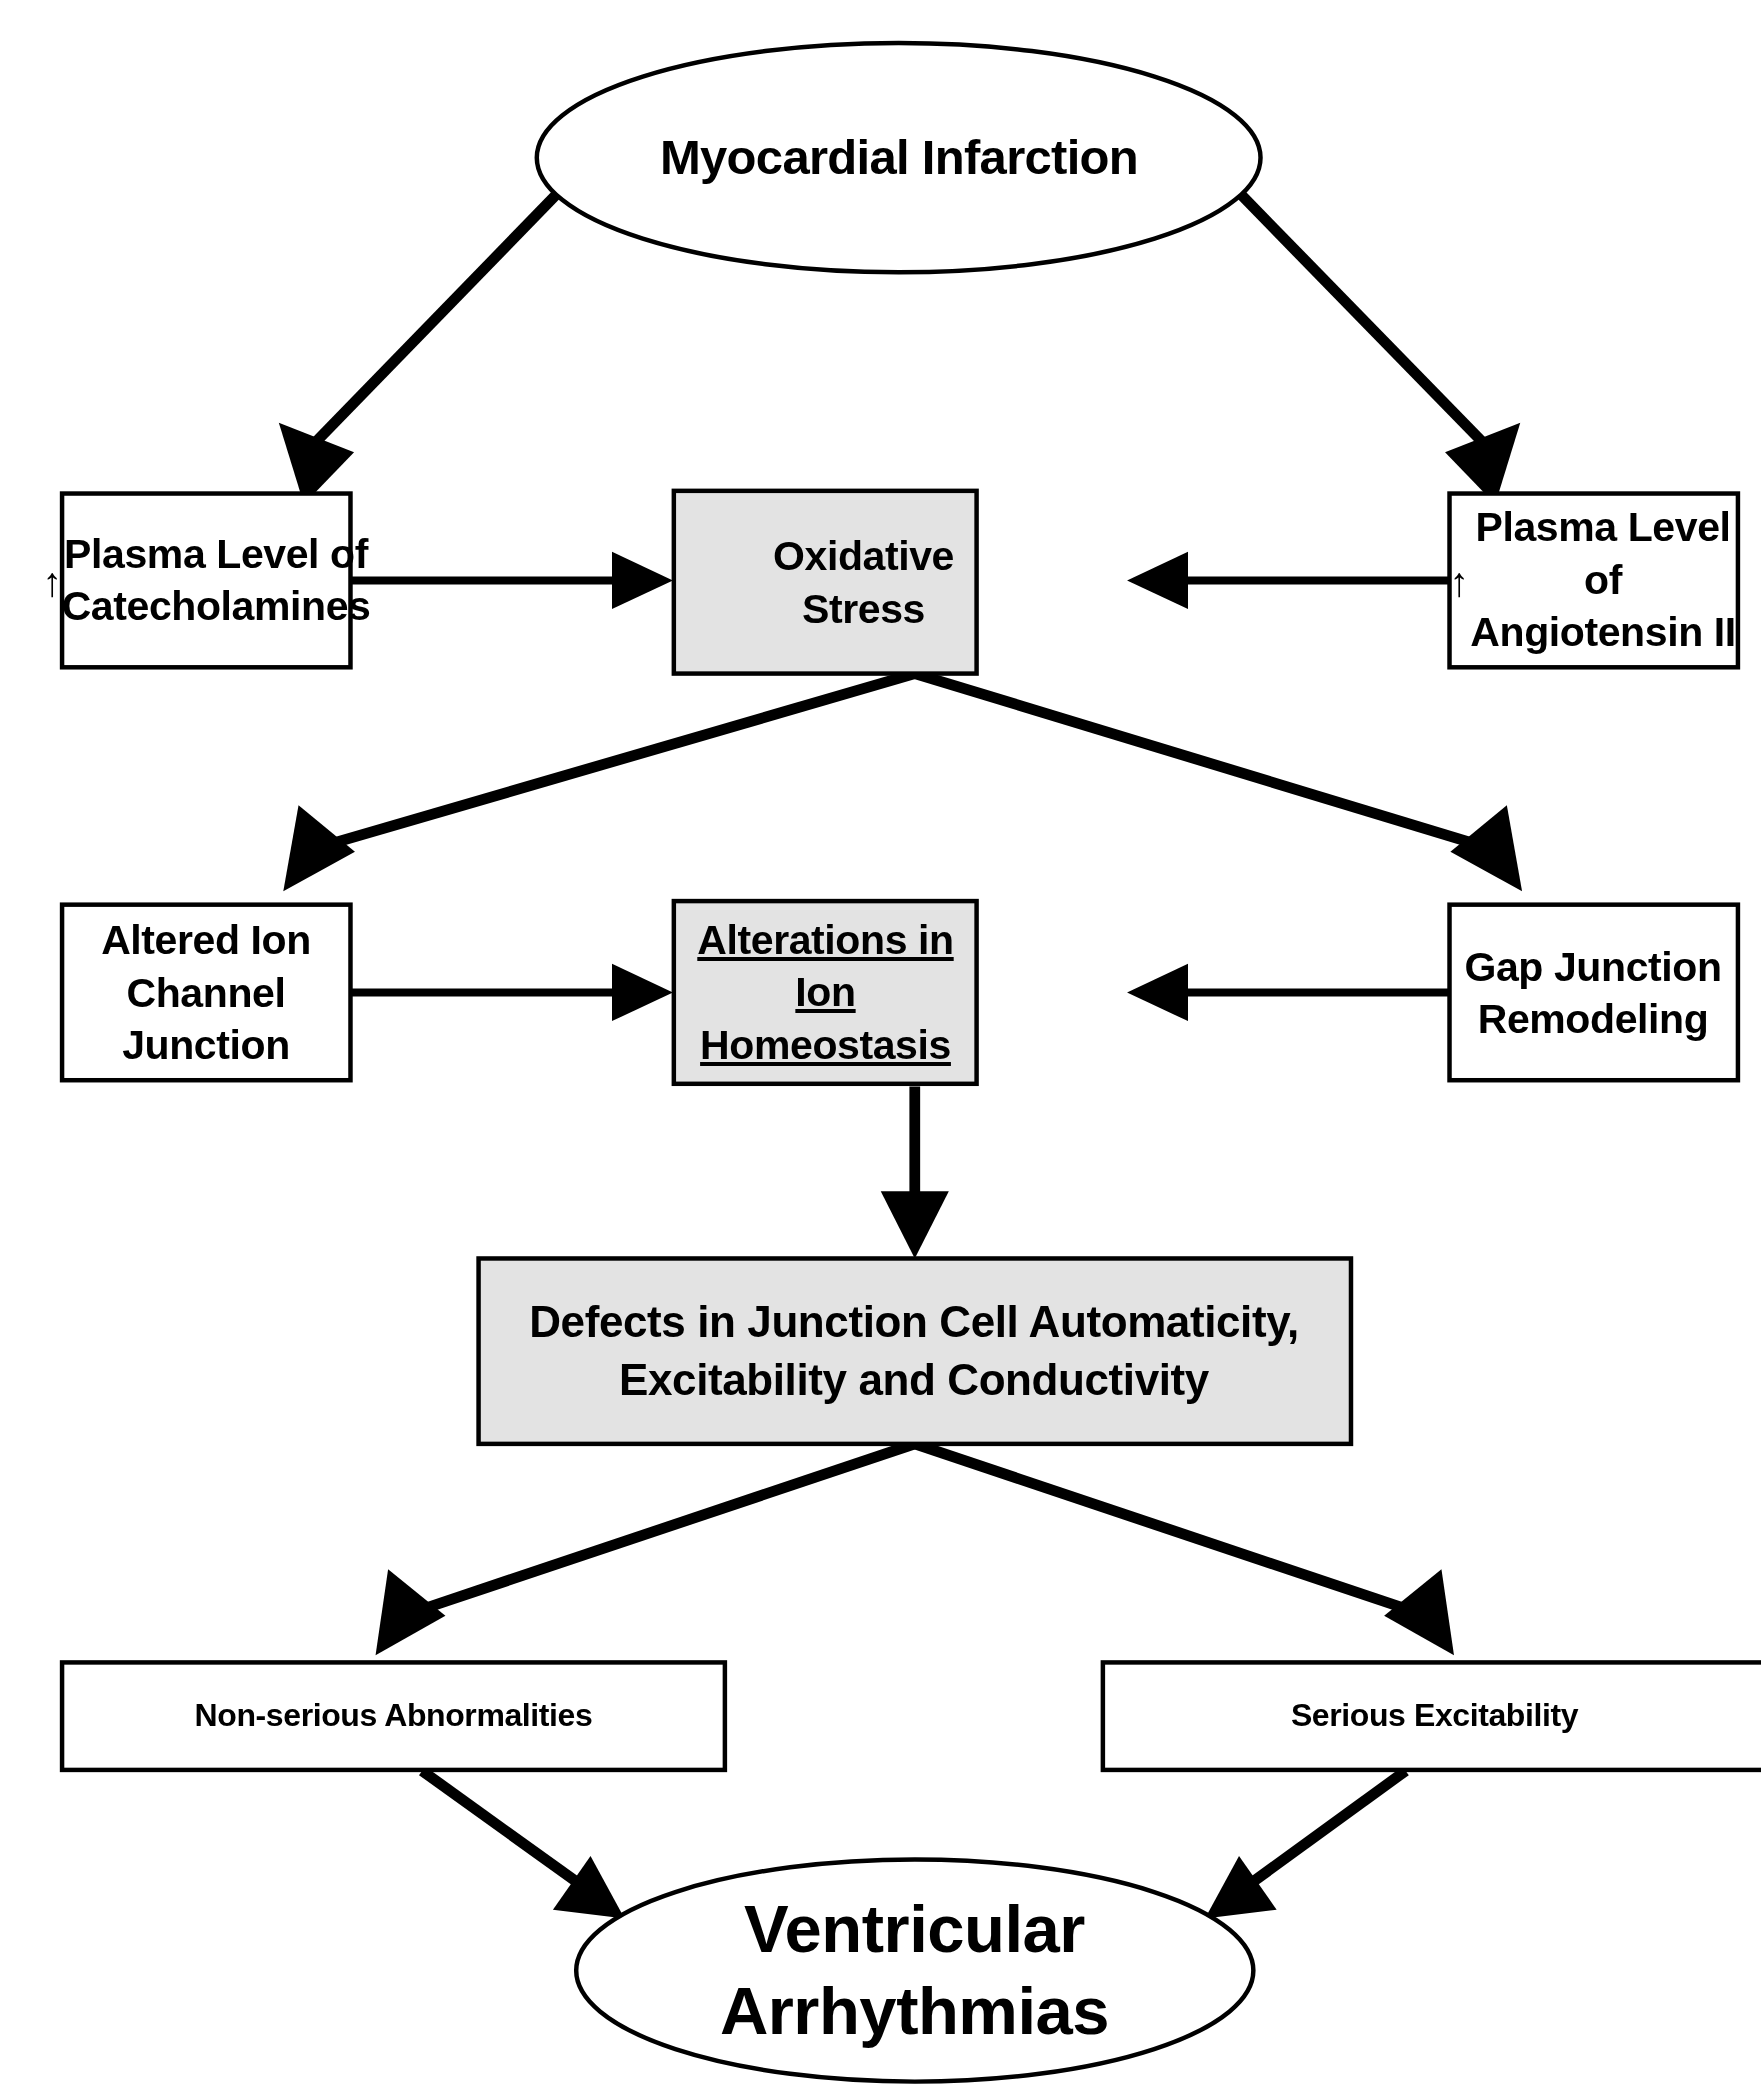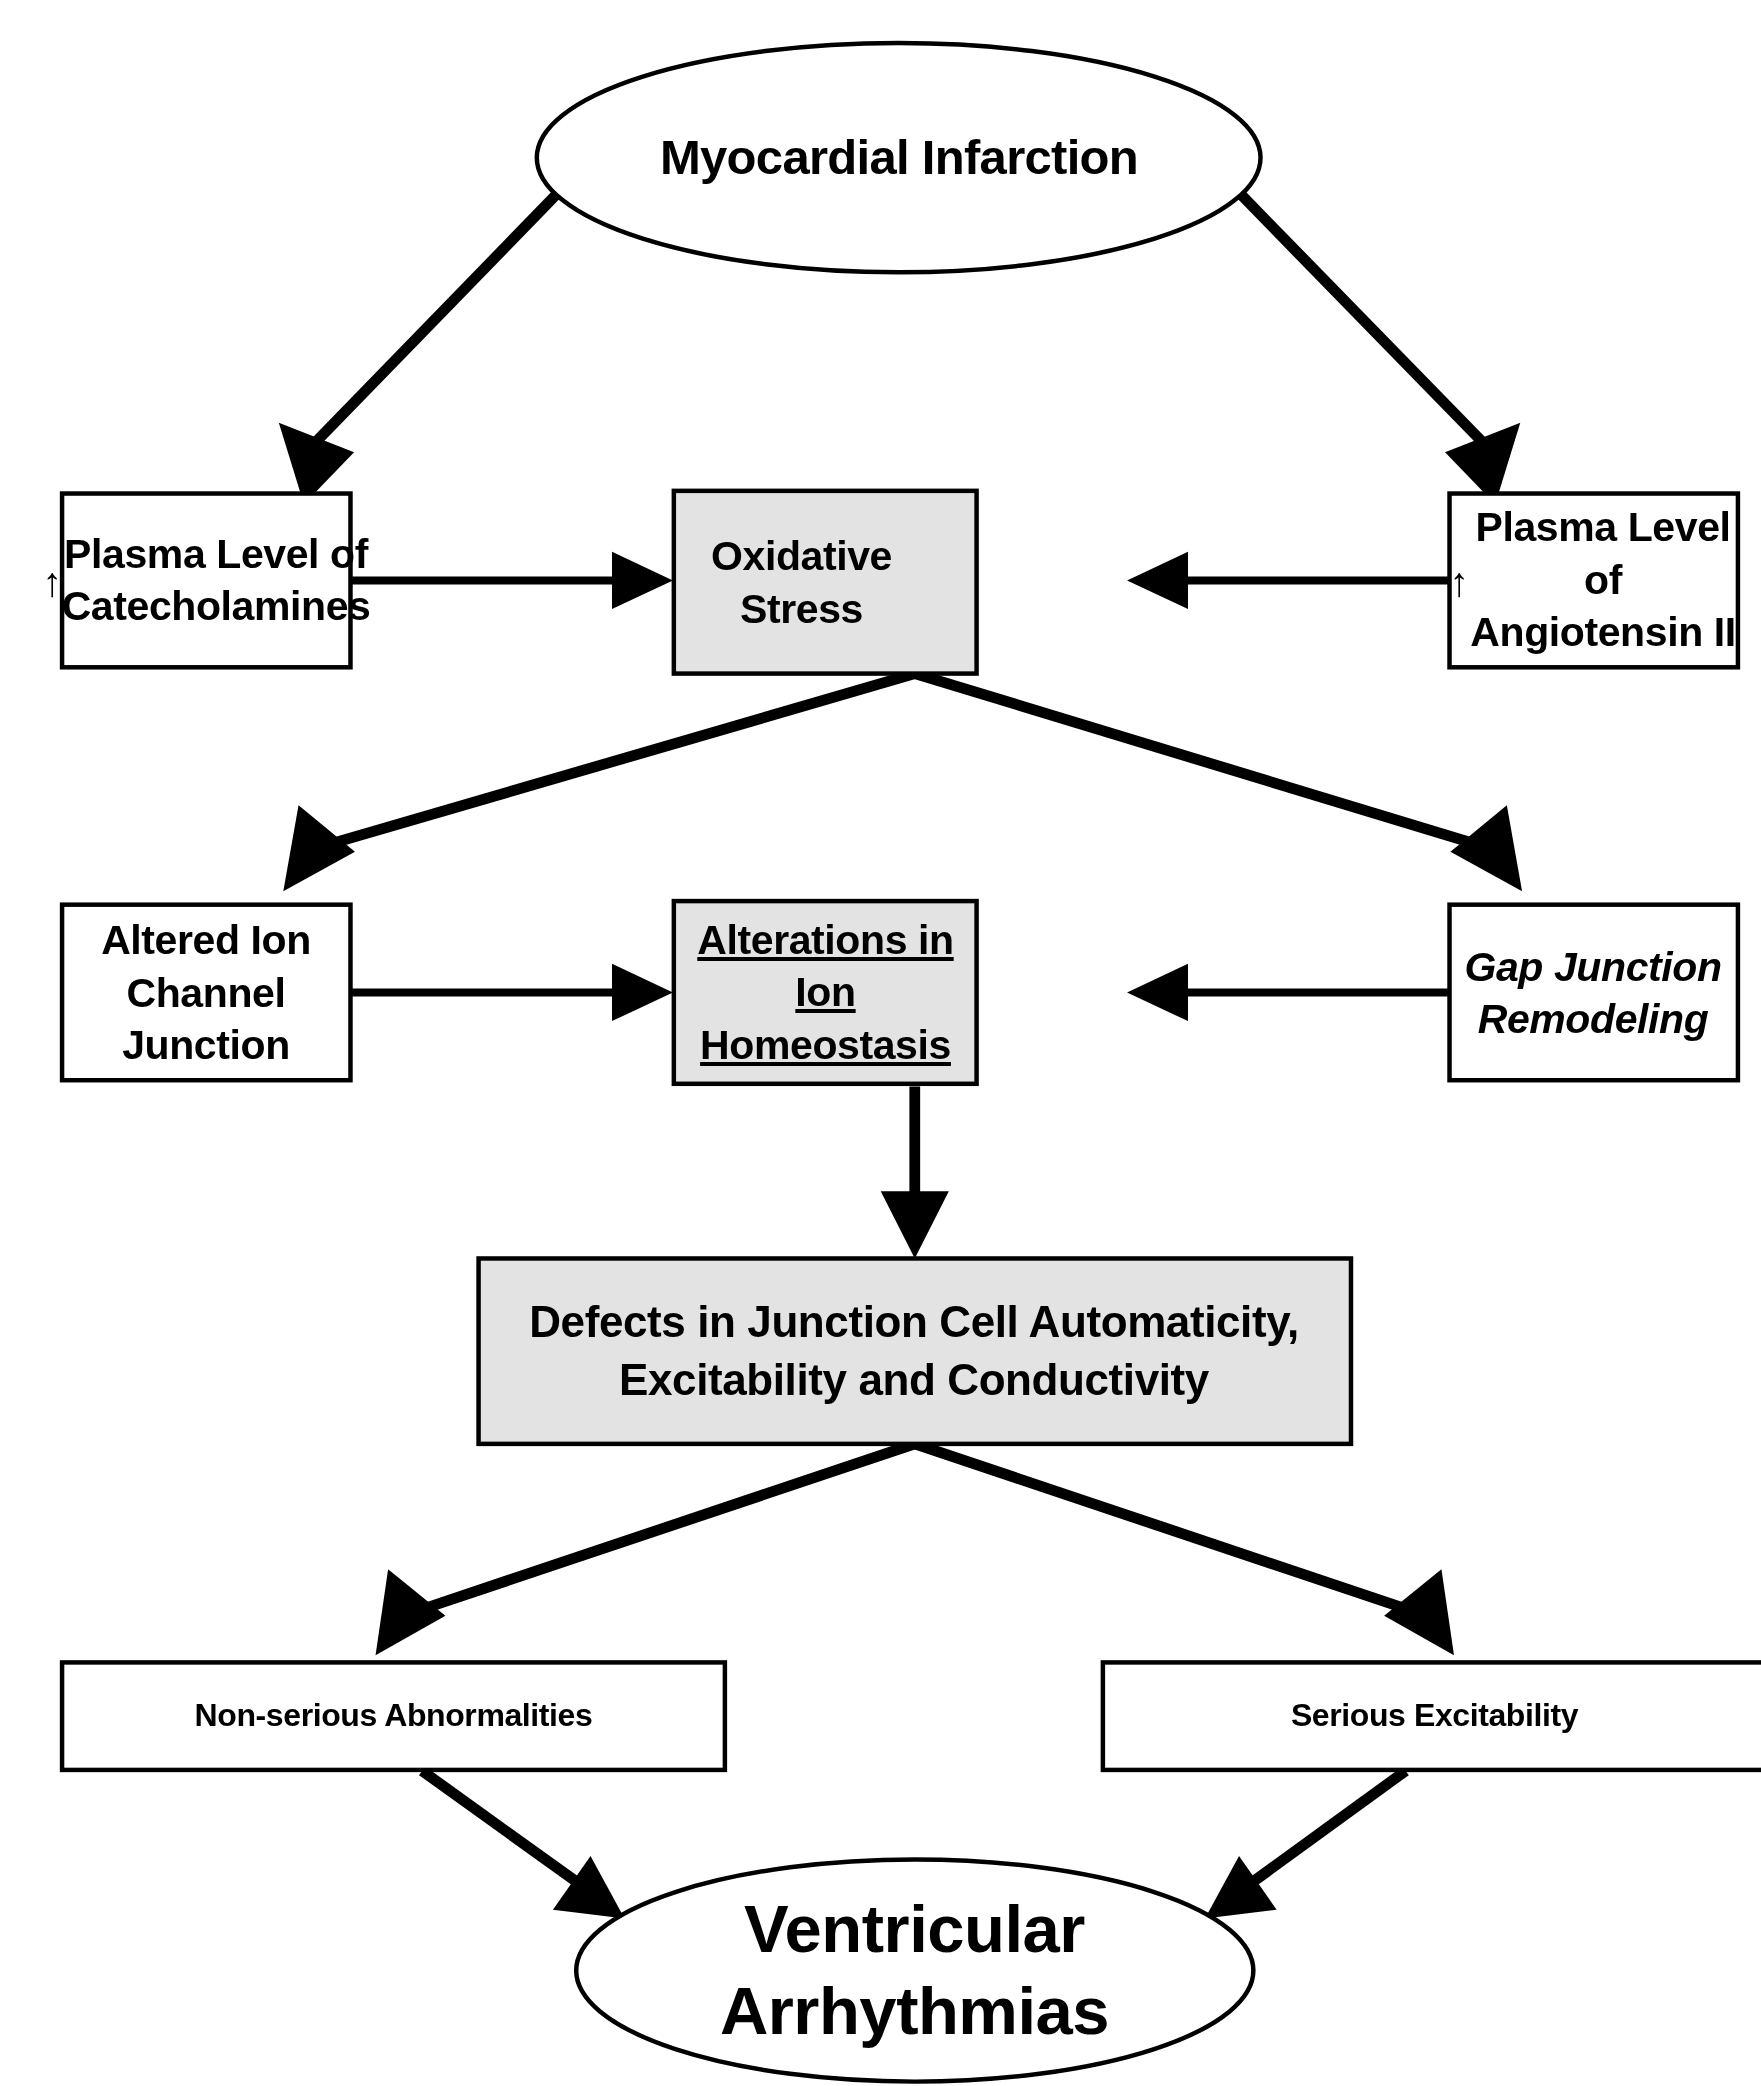--- a/index.html
+++ b/index.html
@@ -183,33 +183,33 @@
 
     <ellipse class="node-shape-ellipse" cx="1000" cy="2200" rx="378" ry="124"></ellipse>
 
   </svg>
 
   <div class="node-label lbl-ellipse-top" style="left:518px; top:43px; width:724px; height:229px;">Myocardial Infarction</div>
 
   <div class="node-label lbl-box" style="left:43px; top:493px; width:288px; height:174px;"><span class="arrow-glyph">↑</span><span>Plasma Level of
 Catecholamines</span></div>
 
-  <div class="node-label lbl-box" style="left:631px; top:491px; width:303px; height:183px;">Oxidative
+  <div class="node-label lbl-box" style="left:693px; top:491px; width:303px; height:183px;">Oxidative
 Stress</div>
 
   <div class="node-label lbl-box" style="left:1430px; top:493px; width:288px; height:174px;"><span class="arrow-glyph">↑</span><span>Plasma Level of
 Angiotensin II</span></div>
 
   <div class="node-label lbl-box" style="left:43px; top:905px; width:288px; height:176px;">Altered Ion
 Channel Junction</div>
 
   <div class="node-label lbl-box" style="left:655px; top:901px; width:303px; height:183px;text-decoration:underline;">Alterations in Ion
 Homeostasis</div>
 
-  <div class="node-label lbl-box" style="left:1430px; top:905px; width:288px; height:176px;font-style:italic;">Gap Junction
+  <div class="node-label lbl-box" style="left:1430px; top:905px; width:288px; height:176px;">Gap Junction
 Remodeling</div>
 
   <div class="node-label lbl-box-wide" style="left:459px; top:1258px; width:872px; height:185px;">Defects in Junction Cell Automaticity,
 Excitability and Conductivity</div>
 
   <div class="node-label lbl-box-flat" style="left:43px; top:1662px; width:663px; height:107px;">Non-serious Abnormalities</div>
 
   <div class="node-label lbl-box-flat" style="left:1084px; top:1662px; width:663px; height:107px;">Serious Excitability</div>
 
   <div class="node-label lbl-ellipse-bottom" style="left:557px; top:1859px; width:677px; height:222px;">Ventricular

